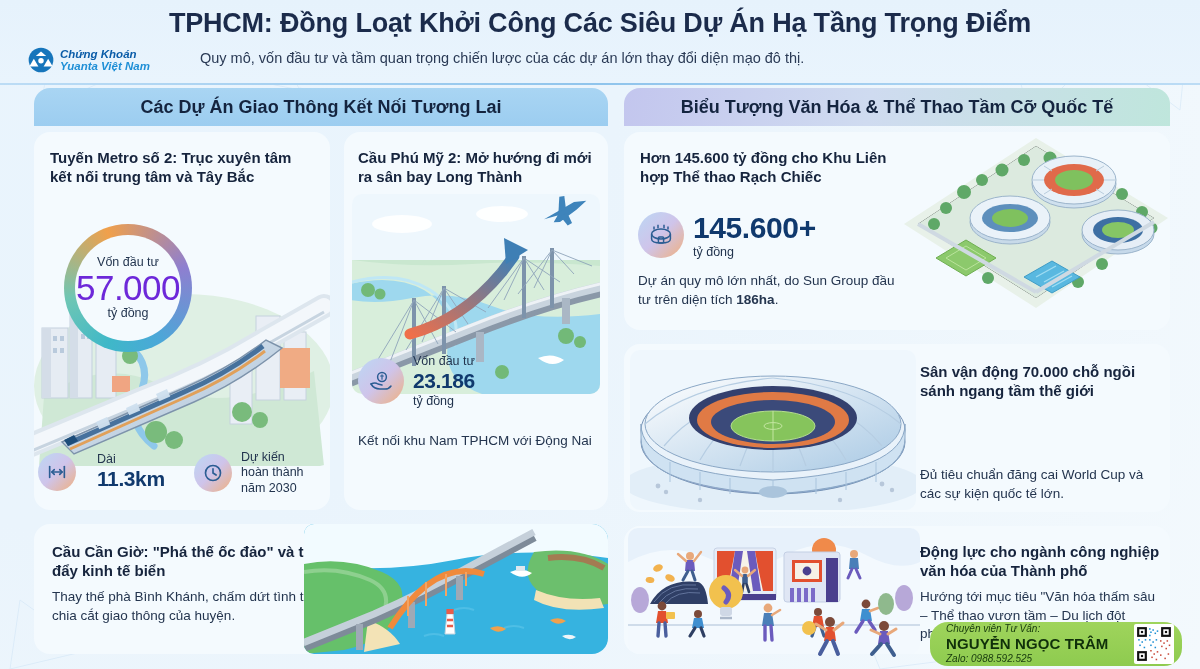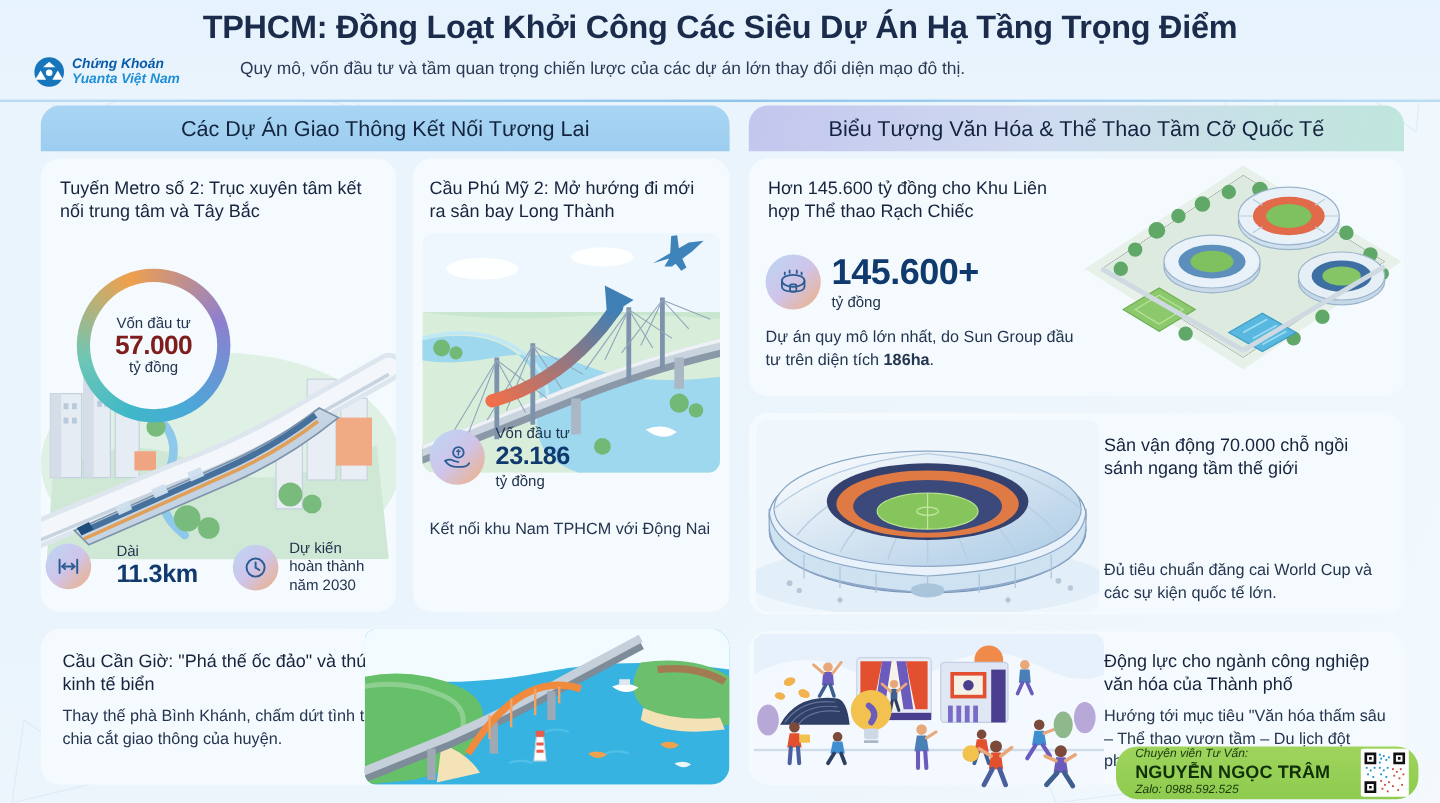--- a/index.html
+++ b/index.html
@@ -43,36 +43,36 @@
                  background: linear-gradient(90deg,#bcdcf5,#8fc4ec,#bcdcf5); }
 
   
   .col { position: absolute; top: 88px; }
   .col-left  { left: 34px;  width: 574px; }
   .col-right { left: 624px; width: 546px; }
 
   .col-head {
     height: 38px; border-radius: 16px 16px 0 0;
     display: flex; align-items: center; justify-content: center;
-    font-size: 18px; font-weight: normal; color: #14243f;
+    font-size: 18px; font-weight: bold; color: #14243f;
   }
   .col-head-left  { background: linear-gradient(180deg,#a9d5f3 0%, #9ccdf0 100%); }
   .col-head-right { background: linear-gradient(100deg,#c3c6ee 0%, #cfdbf0 45%, #bfe6dc 100%); }
 
   .col-body { background: rgba(255,255,255,0.0); padding-top: 6px; }
 
   
   .card {
     background: #f4fafe;
     border-radius: 16px;
     position: relative;
     overflow: hidden;
   }
   .card-title {
-    font-size: 15px; font-weight: normal; color: #16243d; line-height: 1.28;
+    font-size: 15px; font-weight: bold; color: #16243d; line-height: 1.28;
   }
   .card-text { font-size: 13.5px; color: #24354f; line-height: 1.38; }
   .card-text b { font-weight: bold; }
 
   
   .lrow1 { display: flex; gap: 14px; }
   .metro-card  { width: 296px; height: 378px; padding: 16px 16px 0 16px; }
   .phumy-card  { width: 264px; height: 378px; padding: 16px 14px 0 14px; }
   .cangio-card { width: 574px; height: 130px; margin-top: 14px; padding: 18px 18px 0 18px; }
 
@@ -82,21 +82,21 @@
   .vhoa-card   { width: 546px; height: 128px; margin-top: 14px; padding: 16px 16px 0 16px; }
 
   
   .donut { position: absolute; width: 128px; height: 128px; }
   .donut .ring { position:absolute; inset:0; border-radius:50%;
     background: conic-gradient(from 200deg,#3fb8c8 0deg,#6ec6b4 60deg,#f0a04b 140deg,#8e7fd0 230deg,#4aa8d8 310deg,#3fb8c8 360deg); }
   .donut .hole { position:absolute; inset:11px; border-radius:50%; background:#f4fafe; }
   .donut .inner { position:absolute; inset:0; display:flex; flex-direction:column;
     align-items:center; justify-content:center; line-height:1.08; }
   .donut .lab  { font-size: 12.5px; color:#23354f; }
-  .donut .big  { font-size: 22px; font-weight:bold; color:#7f1d1d; letter-spacing:-.5px; }
+  .donut .big  { font-size: 35px; font-weight:normal; color:#6d28d9; letter-spacing:-.5px; }
   .donut .unit { font-size: 12.5px; color:#23354f; }
 
   
   .stat { display:flex; align-items:center; gap:9px; }
   .stat-ico {
     width: 38px; height: 38px; border-radius: 50%;
     background: linear-gradient(135deg,#bcd7f4 0%, #cfc4ea 50%, #f0b07f 100%);
     display:flex; align-items:center; justify-content:center; flex: 0 0 38px;
   }
   .stat-ico.big { width: 46px; height: 46px; flex-basis:46px; }

